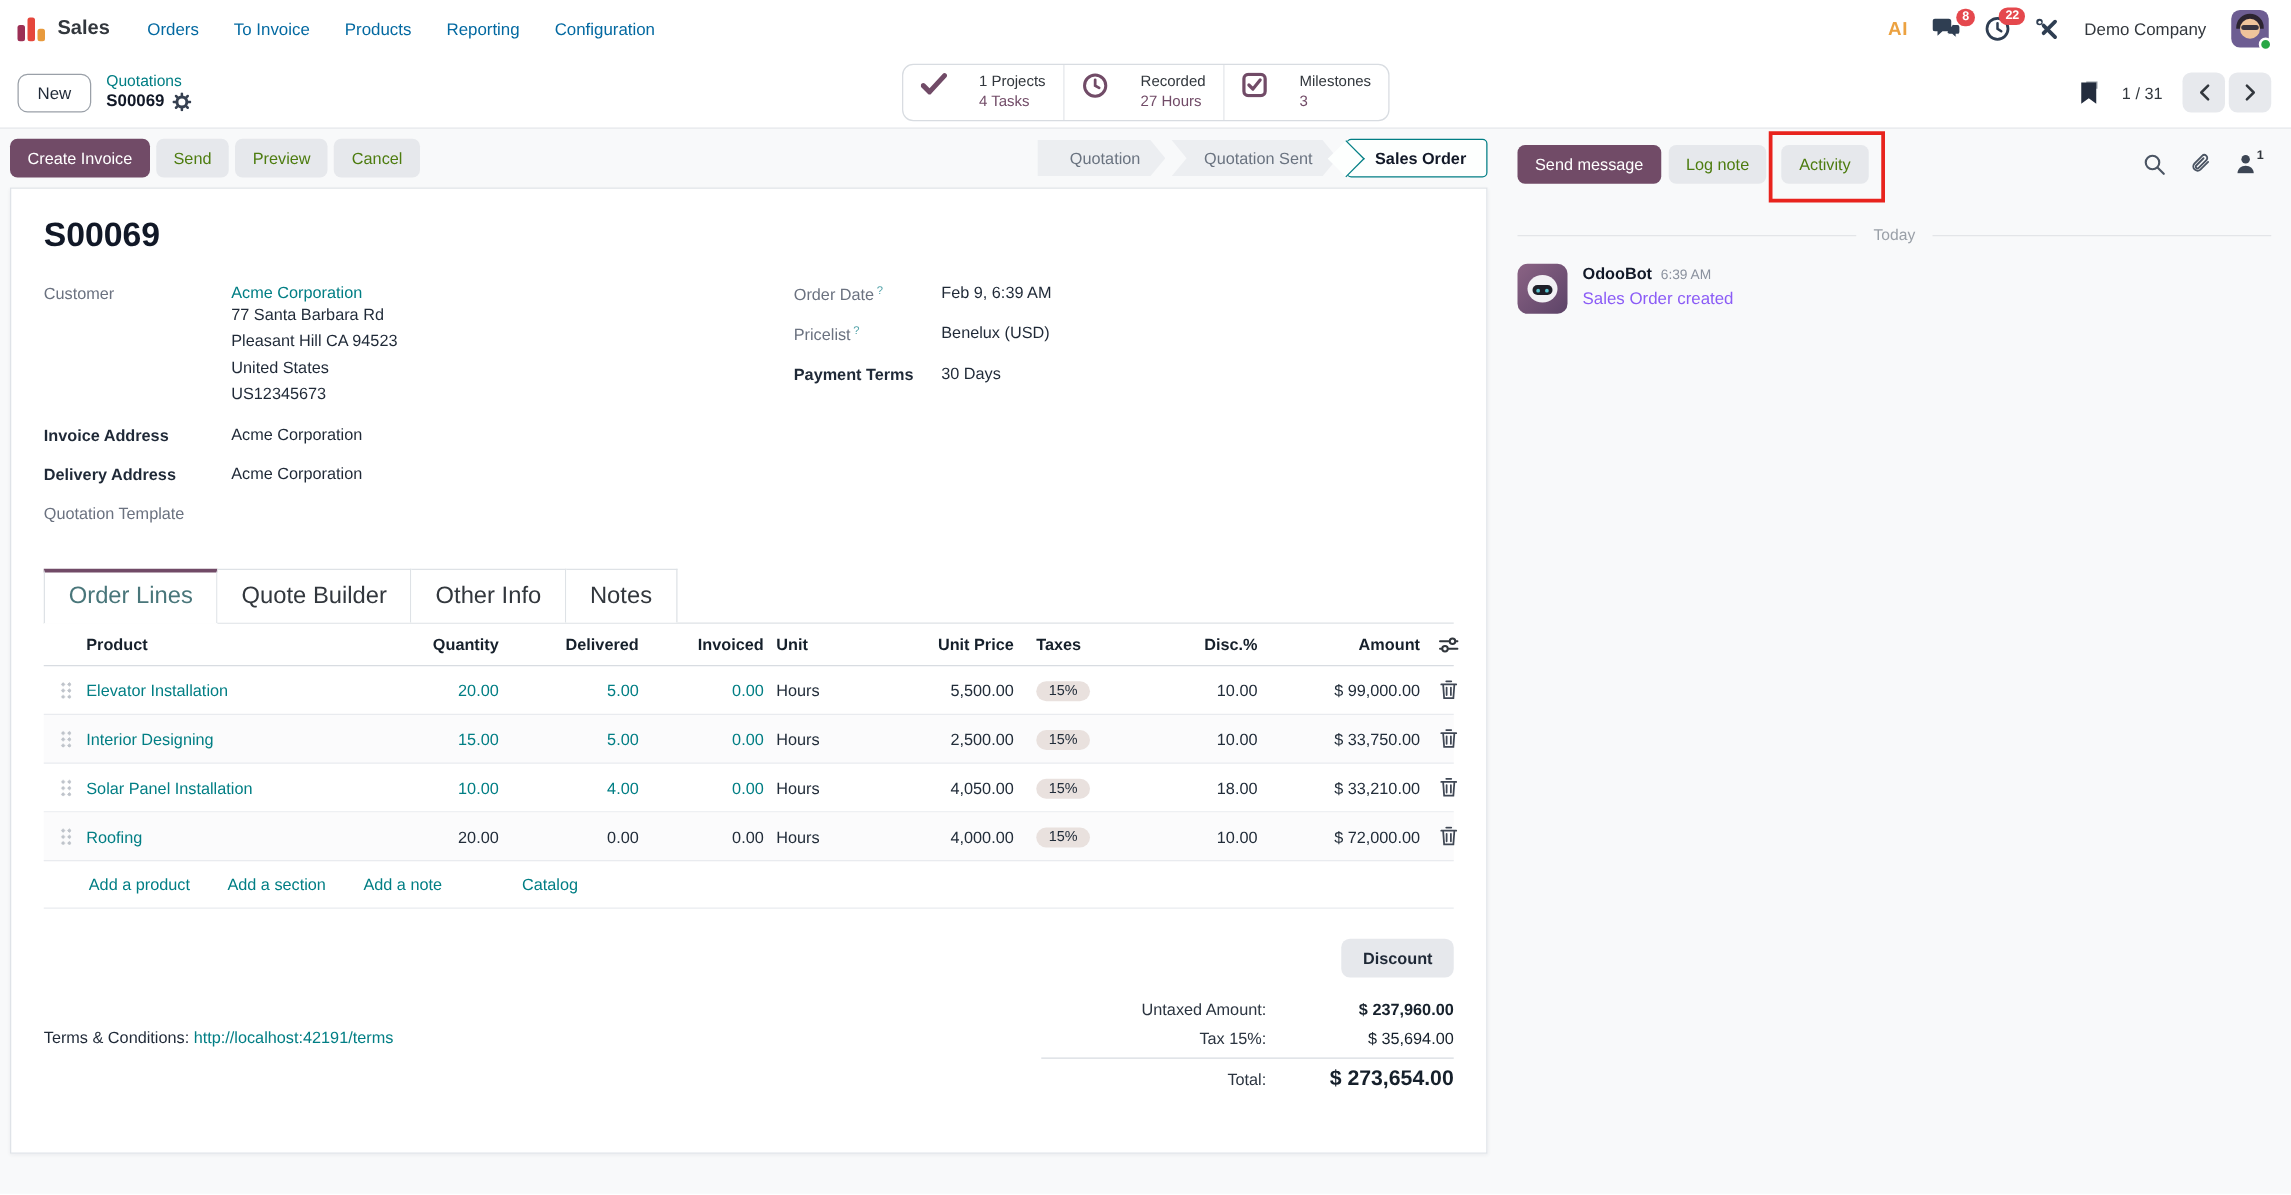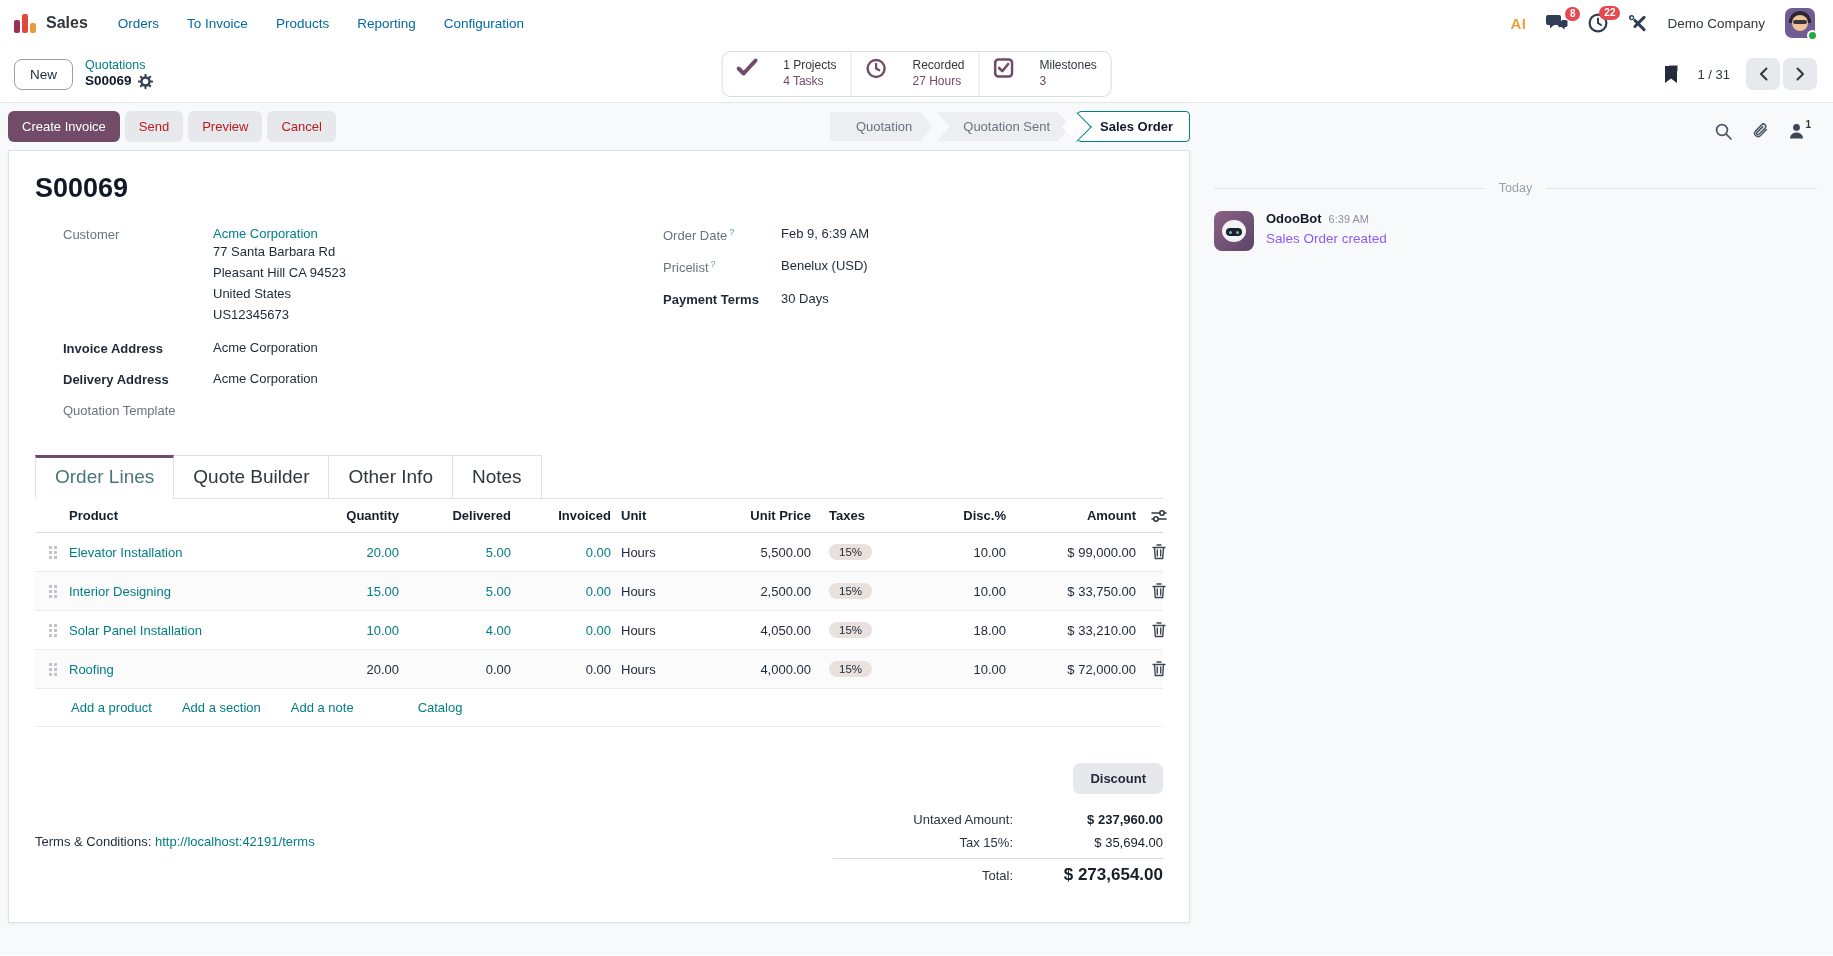--- a/index.html
+++ b/index.html
@@ -46,39 +46,39 @@
   .nav-btn { width:34px; height:32px; background:#e7e9ed; border:none; border-radius:7px; display:flex; align-items:center; justify-content:center; cursor:pointer; }
   .bookmark-wrap { cursor:pointer; }
 
   
   .content { display:flex; height:852px; background:#f8f9fa; }
   .main-col { width:1198px; flex:none; }
   .action-row { height:47px; display:flex; align-items:center; justify-content:space-between; padding:0 8px; }
   .act-buttons { display:flex; gap:5px; }
   .btn { border:none; border-radius:6px; padding:8px 14px; font-size:13px; cursor:pointer; font-family:inherit; }
   .btn-primary { background:#714b67; color:#fff; }
-  .btn-light { background:#e6e8ec; color:#b91c1c; }
+  .btn-light { background:#e6e8ec; color:#4d7c0f; }
 
   
   .statusbar { display:flex; align-items:center; }
   .step { position:relative; background:#eceef1; color:#6a7380; font-size:13px; padding:7px 20px 7px 26px; margin-right:5px;
           clip-path:polygon(0 0, calc(100% - 12px) 0, 100% 50%, calc(100% - 12px) 100%, 0 100%); cursor:pointer; }
   .step.notch { clip-path:polygon(0 0, calc(100% - 12px) 0, 100% 50%, calc(100% - 12px) 100%, 0 100%, 12px 50%); }
   .step-active { position:relative; background:#fdfffe; border:1px solid #017e84; border-radius:4px; color:#111827; font-weight:700;
                  font-size:13px; padding:7px 16px 7px 22px; margin-left:2px; cursor:pointer; }
   .step-active::before { content:""; position:absolute; left:-1px; top:50%; width:20px; height:20px; background:#fdfffe;
                  transform:translate(-50%,-50%) rotate(45deg); border-top:1px solid #017e84; border-right:1px solid #017e84; }
   .step-active .lbl { position:relative; }
 
   
   .sheet { margin-left:8px; width:1182px; height:773px; background:#fff; border:1px solid #dfe3e8; box-shadow:0 1px 3px rgba(40,40,60,.06); padding:22px 26px 0 26px; }
   .sheet-title { font-size:27px; font-weight:700; color:#111827; margin-bottom:22px; }
   .fields { display:flex; }
   .fcol-left { width:600px; }
-  .frow { display:flex; margin-bottom:15px;margin-left:28px; }
+  .frow { display:flex; margin-bottom:15px; }
   .flabel { width:150px; flex:none; color:#6b7280; padding-top:1px; }
   .flabel.bold { color:#1f2937; font-weight:700; }
   .fvalue { color:#1f2937; }
   .link { color:#017e84; cursor:pointer; }
   .addr { line-height:21px; color:#1f2937; }
   .fcol-right .flabel { width:118px; }
   .help-sup { color:#51a2a8; font-size:9px; vertical-align:super; margin-left:2px; }
   .qt-row { margin-top:2px; }
 
   
@@ -101,21 +101,21 @@
   .tax-pill { display:inline-block; background:#e9e1de; color:#222d3a; font-size:11.5px; border-radius:10px; padding:2px 10px; }
   .handle { display:flex; justify-content:center; cursor:grab; }
   .dots { width:9px; height:14px; background:radial-gradient(circle,#bfc4cb 1.4px,transparent 1.6px); background-size:5px 5px; }
   .trash-cell { display:flex; justify-content:center; }
   .trash-btn { background:none; border:none; cursor:pointer; display:flex; }
   .tfoot { display:flex; align-items:center; gap:30px; padding:11px 0 11px 36px; border-bottom:1px solid #e9ebef; }
   .tfoot .link { font-size:13px; }
   .catalog { margin-left:34px; }
 
   
-  .discount-row { display:flex; justify-content:flex-end; margin-top:36px; }
+  .discount-row { display:flex; justify-content:flex-end; margin-top:24px; }
   .btn-discount { background:#e6e8ec; border:none; border-radius:7px; padding:8px 17px; font-size:13px; font-weight:600; color:#1f2937; cursor:pointer; }
   .bottom-flex { display:flex; justify-content:space-between; margin-top:14px; }
   .terms { margin-top:26px; color:#1f2937; }
   .totals { width:330px; }
   .tot-row { display:flex; justify-content:flex-end; align-items:baseline; padding:4px 0; }
   .tot-label { color:#2b3440; }
   .tot-value { width:150px; text-align:right; color:#16202b; }
   .tot-bold { font-weight:700; }
   .tot-sep { border-top:1px solid #d8dce1; margin-top:4px; padding-top:6px; }
   .tot-large { font-size:17px; font-weight:700; }
@@ -472,20 +472,28 @@
             <span class="tot-label">Total:</span>
             <span class="tot-value tot-large">$ 273,654.00</span>
           </div>
         </div>
       </div>
     </div>
   </div>
 
   <div class="chatter-col">
     <div class="chat-toolbar">
+      <div class="chat-btns">
+        <button class="btn btn-primary">Send message</button>
+        <button class="btn btn-light">Log note</button>
+        <span class="activity-wrap">
+          <button class="btn btn-light">Activity</button>
+          <span class="red-annotation"></span>
+        </span>
+      </div>
       <div class="chat-icons">
         <button class="chat-icon">
           <svg width="17" height="17" viewBox="0 0 17 17">
             <circle cx="7" cy="7" r="5.4" fill="none" stroke="#4b5563" stroke-width="1.7"></circle>
             <path d="M11.2 11.2L16 16" stroke="#4b5563" stroke-width="1.7" stroke-linecap="round"></path>
           </svg>
         </button>
         <button class="chat-icon">
           <svg width="17" height="18" viewBox="0 0 17 18">
             <path d="M14.5 7.5l-6.2 6.2a3.4 3.4 0 0 1-4.8-4.8L9.7 2.7a2.4 2.4 0 0 1 3.4 3.4l-6.2 6.2a1.3 1.3 0 0 1-1.9-1.9l5.8-5.8" fill="none" stroke="#4b5563" stroke-width="1.5" stroke-linecap="round"></path>

